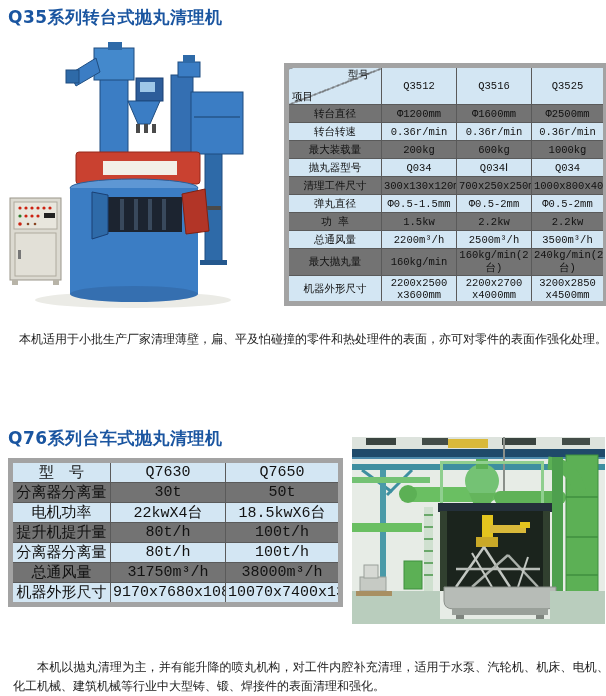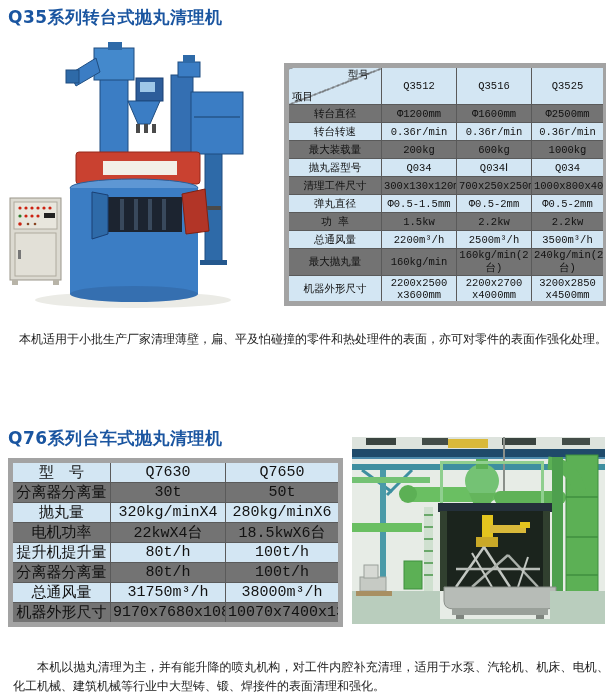--- a/index.html
+++ b/index.html
@@ -201,25 +201,20 @@
         <th>型　号</th>
         <th>Q7630</th>
         <th>Q7650</th>
       </tr>
       <tr>
         <td>分离器分离量</td>
         <td>30t</td>
         <td>50t</td>
       </tr>
       <tr>
-        <td>抛丸量</td>
-        <td>320kg/minX4</td>
-        <td>280kg/minX6</td>
-      </tr>
-      <tr>
         <td>电机功率</td>
         <td>22kwX4台</td>
         <td>18.5kwX6台</td>
       </tr>
       <tr>
         <td>提升机提升量</td>
         <td>80t/h</td>
         <td>100t/h</td>
       </tr>
       <tr>

